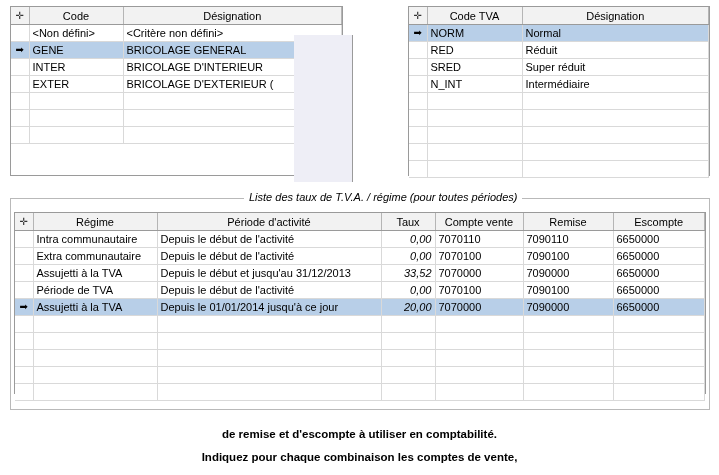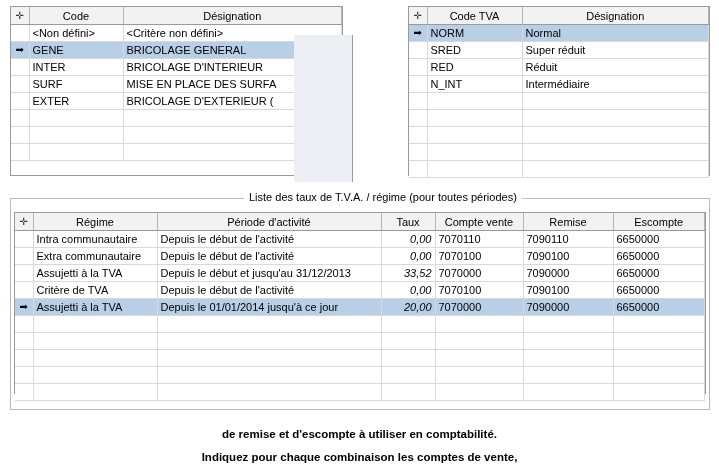--- a/index.html
+++ b/index.html
@@ -114,20 +114,21 @@
   }
   .group-legend {
     position: absolute;
     left: 244px;
     top: 191px;
     background: #ffffff;
     padding: 0 5px;
     font-size: 11px;
     color: #000;
     white-space: nowrap;
+    font-style: italic;
   }
 
   #grid-taux {
     left: 14px;
     top: 212px;
     width: 692px;
     height: 182px;
   }
 
   
@@ -174,25 +175,20 @@
           <td>GENE</td>
           <td>BRICOLAGE GENERAL</td>
         </tr>
         <tr>
           <td class="sel-marker"></td>
           <td>INTER</td>
           <td>BRICOLAGE D'INTERIEUR</td>
         </tr>
         <tr>
           <td class="sel-marker"></td>
-          <td>SURF</td>
-          <td>MISE EN PLACE DES SURFA</td>
-        </tr>
-        <tr>
-          <td class="sel-marker"></td>
           <td>EXTER</td>
           <td>BRICOLAGE D'EXTERIEUR (</td>
         </tr>
         <tr class="emptyrow">
           <td class="sel-marker"></td>
           <td></td>
           <td></td>
         </tr>
         <tr class="emptyrow">
           <td class="sel-marker"></td>
@@ -226,27 +222,27 @@
         </tr>
       </thead>
       <tbody>
         <tr class="selected">
           <td class="sel-marker arrow">➡</td>
           <td>NORM</td>
           <td>Normal</td>
         </tr>
         <tr>
           <td class="sel-marker"></td>
+          <td>RED</td>
+          <td>Réduit</td>
+        </tr>
+        <tr>
+          <td class="sel-marker"></td>
           <td>SRED</td>
           <td>Super réduit</td>
-        </tr>
-        <tr>
-          <td class="sel-marker"></td>
-          <td>RED</td>
-          <td>Réduit</td>
         </tr>
         <tr>
           <td class="sel-marker"></td>
           <td>N_INT</td>
           <td>Intermédiaire</td>
         </tr>
         <tr class="emptyrow">
           <td class="sel-marker"></td>
           <td></td>
           <td></td>
@@ -325,21 +321,21 @@
           <td class="sel-marker"></td>
           <td>Assujetti à la TVA</td>
           <td>Depuis le début et jusqu'au 31/12/2013</td>
           <td class="num">33,52</td>
           <td>7070000</td>
           <td>7090000</td>
           <td>6650000</td>
         </tr>
         <tr>
           <td class="sel-marker"></td>
-          <td>Critère de TVA</td>
+          <td>Période de TVA</td>
           <td>Depuis le début de l'activité</td>
           <td class="num">0,00</td>
           <td>7070100</td>
           <td>7090100</td>
           <td>6650000</td>
         </tr>
         <tr class="selected">
           <td class="sel-marker arrow">➡</td>
           <td>Assujetti à la TVA</td>
           <td>Depuis le 01/01/2014 jusqu'à ce jour</td>

